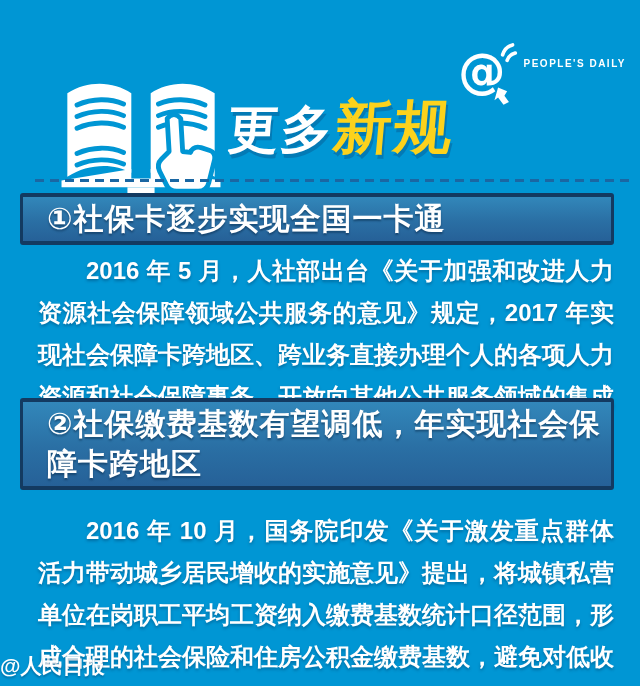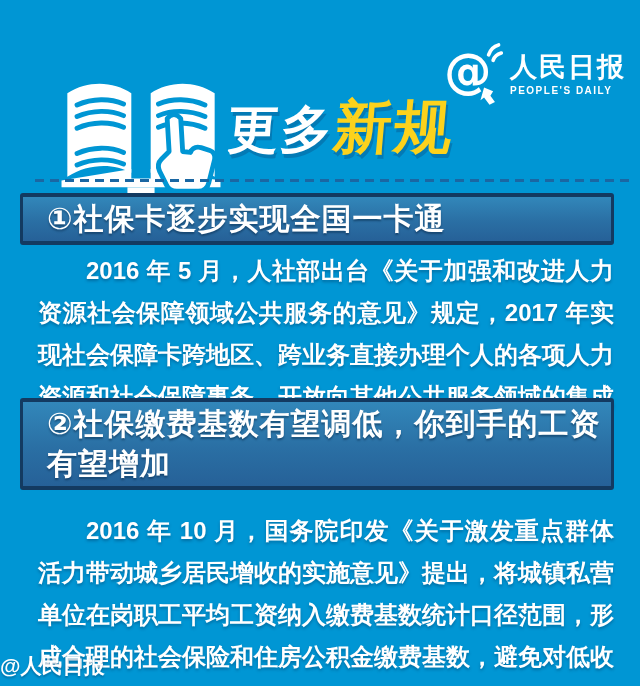--- a/index.html
+++ b/index.html
@@ -73,21 +73,20 @@
 <div class="canvas">
 
   <div class="logo">
     <svg class="logo-at" viewBox="0 0 64 72" aria-hidden="true">
       <text x="-2" y="52" font-size="52" font-weight="bold" fill="#ffffff" font-family="'DejaVu Sans',sans-serif">@</text>
       <path d="M47 16 Q50 7 58 5" stroke="#ffffff" stroke-width="4" fill="none" stroke-linecap="round"></path>
       <path d="M52 22 Q54 16 61 14" stroke="#ffffff" stroke-width="4" fill="none" stroke-linecap="round"></path>
       <path d="M42 52 l10 4 -3 5 5 7 -6 3 -6 -8 -4 3 z" fill="#ffffff"></path>
     </svg>
     <div class="logo-text">
-      <span class="logo-cn">人民日报</span>
       <span class="logo-en">PEOPLE'S DAILY</span>
     </div>
   </div>
 
   <svg class="book" viewBox="0 0 180 130" aria-hidden="true">
 
     <path d="M14 22 C36 8 62 10 80 22 L80 104 C62 94 36 94 14 108 Z" fill="#ffffff"></path>
 
     <path d="M166 22 C144 8 118 10 100 22 L100 104 C118 94 144 94 166 108 Z" fill="#ffffff"></path>
 
@@ -115,19 +114,19 @@
   </div>
 
   <div class="divider"></div>
 
   <div class="bar bar-1">
     <span>①社保卡逐步实现全国一卡通</span>
   </div>
   <p class="para para-1">2016 年 5 月，人社部出台《关于加强和改进人力资源社会保障领域公共服务的意见》规定，2017 年实现社会保障卡跨地区、跨业务直接办理个人的各项人力资源和社会保障事务，开放向其他公共服务领域的集成应用，基本实现全国社会保障一卡通。</p>
 
   <div class="bar bar-2">
-    <span>②社保缴费基数有望调低，你到手的工资有望增加</span>
+    <span>②社保缴费基数有望调低，年实现社会保障卡跨地区</span>
   </div>
   <p class="para para-2">2016 年 10 月，国务院印发《关于激发重点群体活力带动城乡居民增收的实施意见》提出，将城镇私营单位在岗职工平均工资纳入缴费基数统计口径范围，形成合理的社会保险和住房公积金缴费基数，避免对低收入群体的制度性挤出。在社保缴费费率阶段性降低后，社保缴费基数即将迎来调整。</p>
 
   <div class="footer">@人民日报</div>
 
 </div>
 
 </body></html>

